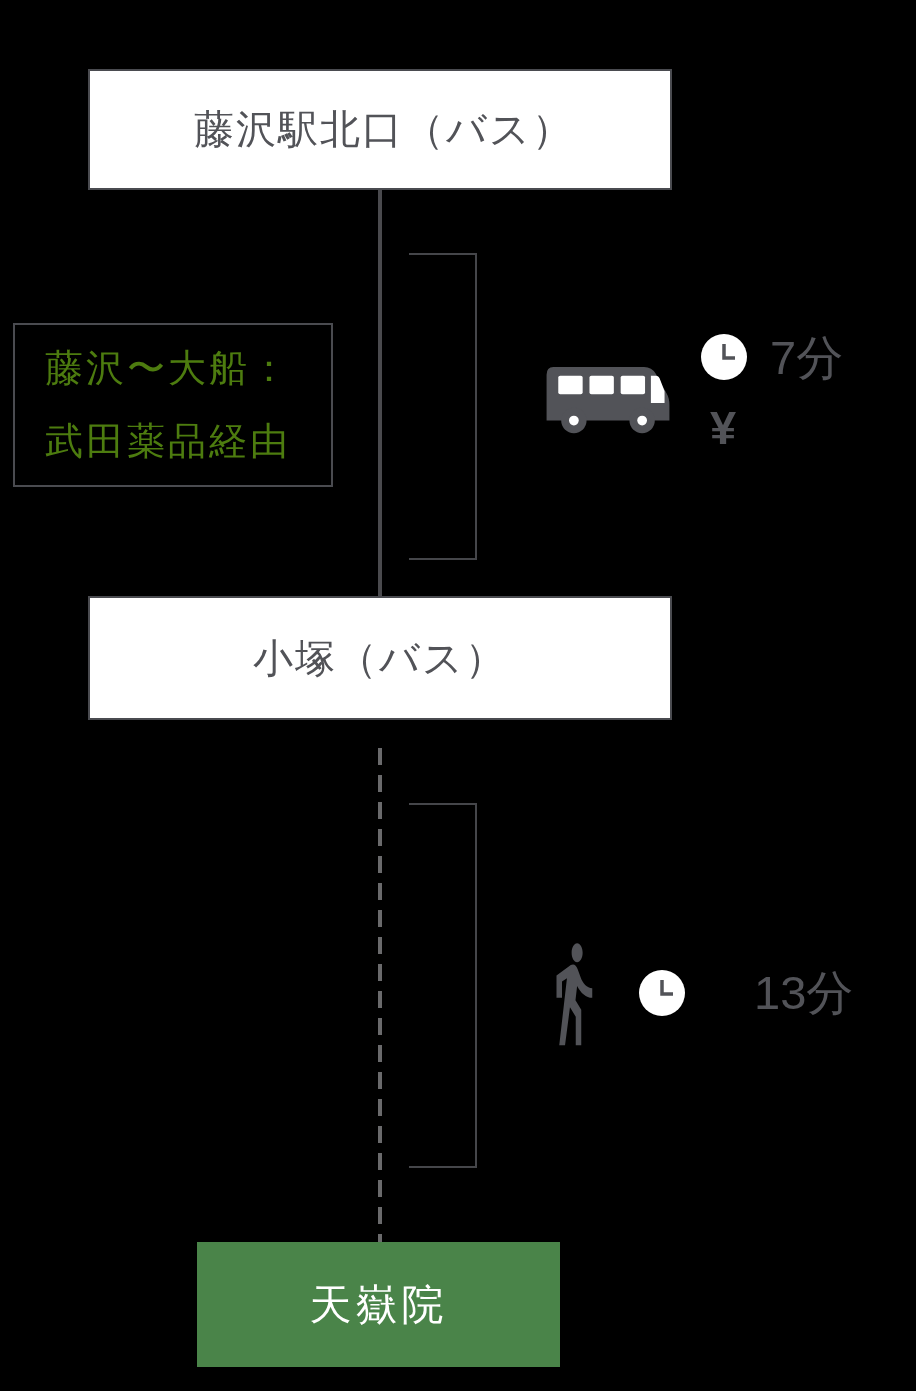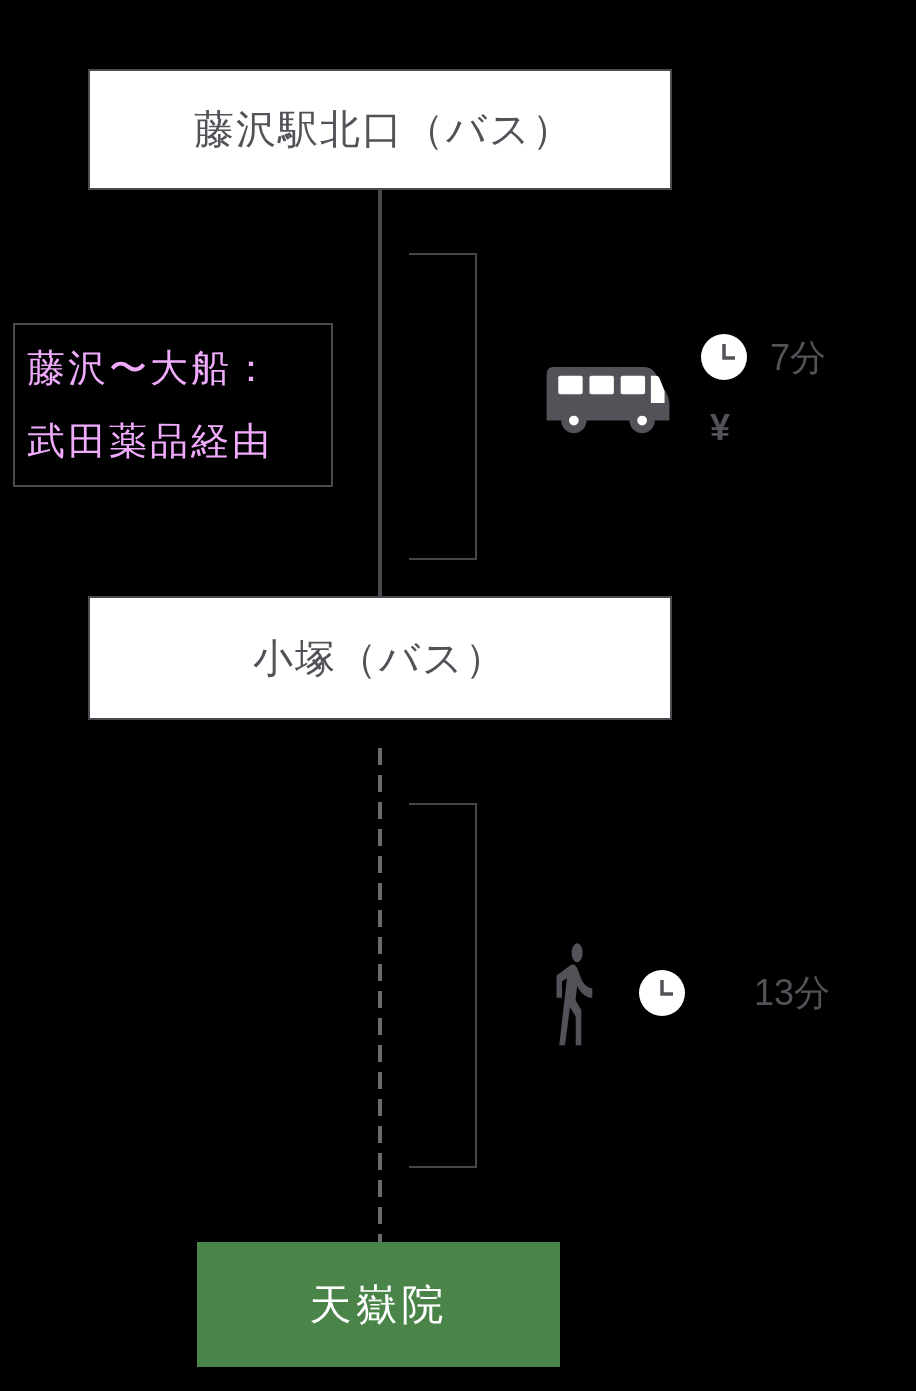--- a/index.html
+++ b/index.html
@@ -41,34 +41,34 @@
     border: 2px solid #45464a; border-left: none;
   }
   .bracket--bus  { top: 253px; height: 307px; }
   .bracket--walk { top: 803px; height: 365px; }
 
   
   .note {
     position: absolute; left: 13px; top: 323px; width: 320px; height: 164px;
     border: 2px solid #4a4b50;
     display: flex; flex-direction: column; justify-content: center;
-    padding-left: 12px; row-gap: 22px;
-    color: #f0abfc; font-size: 38px; letter-spacing: 3px;
+    padding-left: 30px; row-gap: 22px;
+    color: #4d7c0f; font-size: 38px; letter-spacing: 3px;
   }
 
   
   .icon { position: absolute; display: block; }
   .icon--bus   { left: 543px; top: 362px; }
   .icon--walk  { left: 540px; top: 936px; }
   .icon--clock1 { left: 700px; top: 333px; }
   .icon--clock2 { left: 638px; top: 969px; }
 
   
   .metric {
-    position: absolute; color: #525358; font-size: 36px;
+    position: absolute; color: #525358; font-size: 47px;
     height: 48px; line-height: 48px; white-space: nowrap;
   }
   .metric--time1 { left: 770px; top: 334px; }
   .metric--yen   { left: 710px; top: 404px; font-weight: bold; }
   .metric--fare  { left: 772px; top: 404px; letter-spacing: 2px; }
   .metric--time2 { left: 754px; top: 969px; }
 </style>
 </head>
 <body>
 

